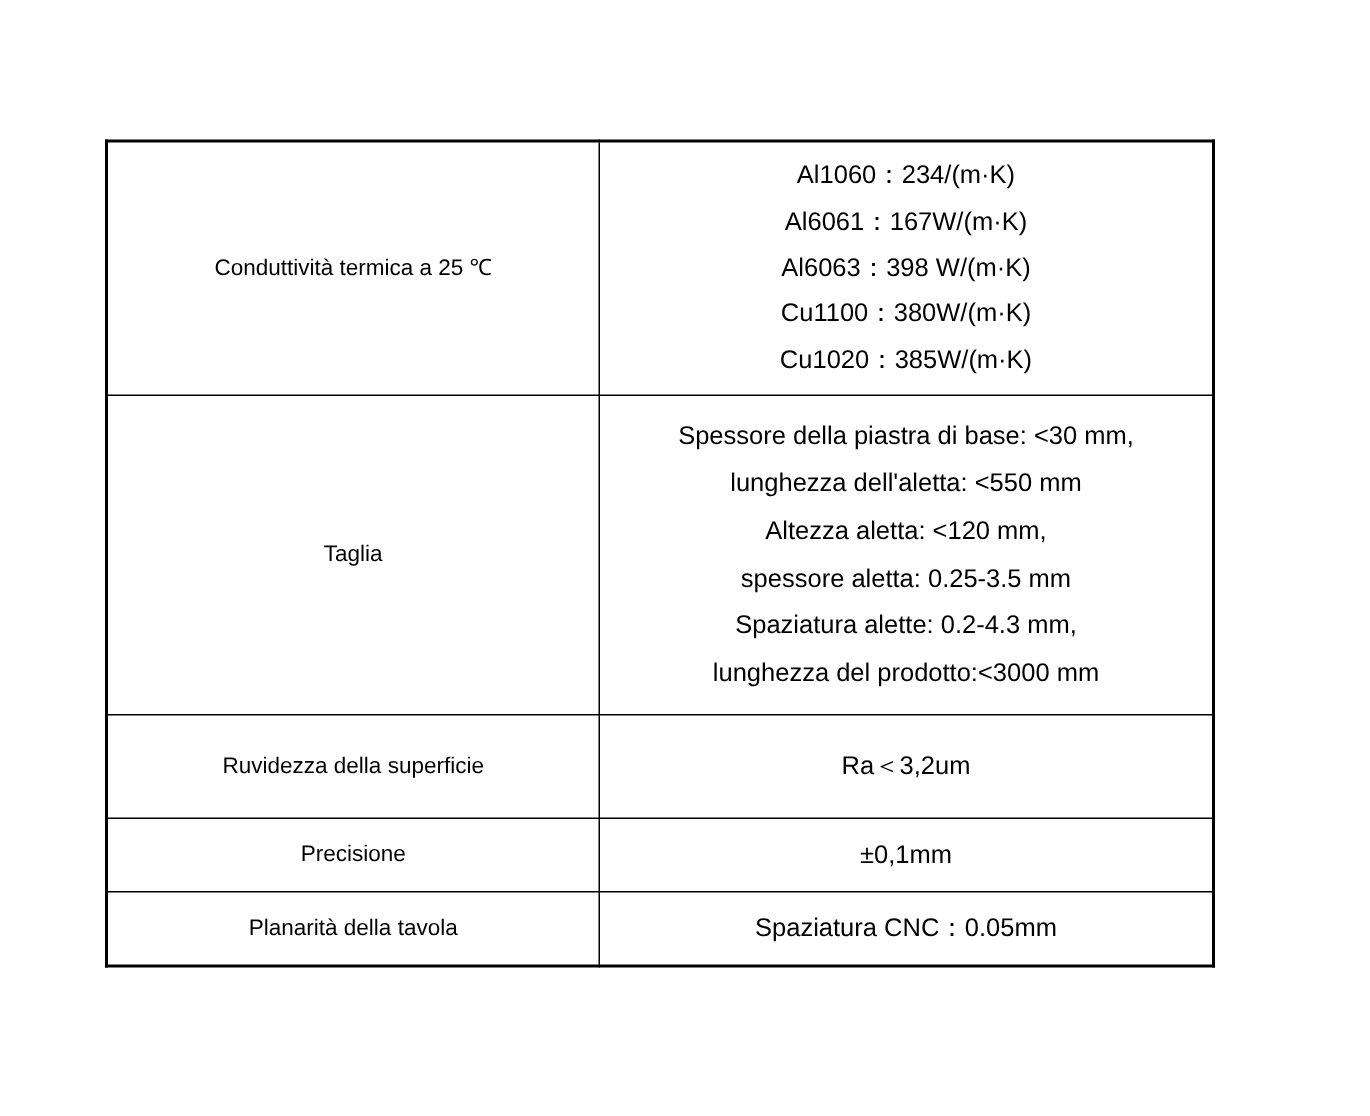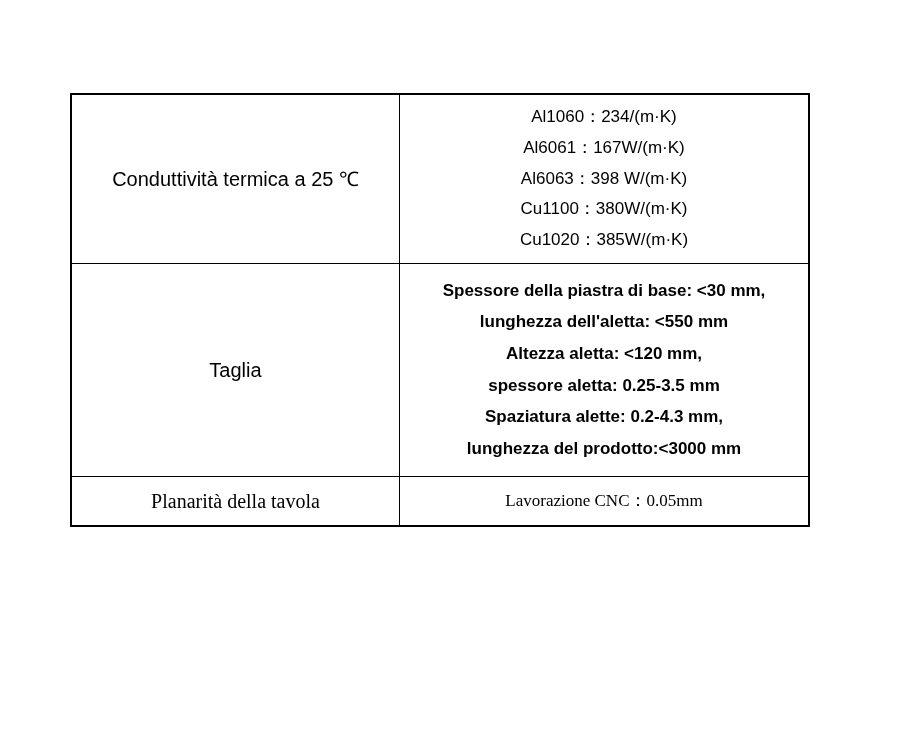--- a/index.html
+++ b/index.html
@@ -28,45 +28,45 @@
     border: 2px solid #000;
   }
   table.spec-table td {
     border: 1px solid #000;
     padding: 0;
     vertical-align: middle;
     text-align: center;
   }
   td.label-cell {
     width: 327px;
-    font-size: 20px;
+    font-size: 15px;
     line-height: 1.45;
     padding: 6px 8px;
   }
   td.value-cell {
     font-size: 17px;
     line-height: 1.45;
     padding: 10px 12px;
   }
   .value-line {
     display: block;
     margin: 6px 0;
     white-space: nowrap;
   }
   .row-conductivity td { height: 168px; }
   .row-size td { height: 212px; }
   .row-roughness td { height: 68px; }
   .row-precision td { height: 48px; }
-  .row-flatness td { height: 48px; font-family: Liberation Serif, serif; }
+  .row-flatness td { height: 48px; }
   .row-roughness .value-cell,
   .row-precision .value-cell,
   .row-flatness .value-cell {
     font-size: 17px;
   }
-  .row-size .value-line { margin: 7px 0; font-weight: bold; }
+  .row-size .value-line { margin: 7px 0; }
 </style>
 </head>
 <body>
 
 <div class="spec-wrap">
   <table class="spec-table">
     <tbody>
       <tr class="row-conductivity">
         <td class="label-cell">Conduttività termica a 25 ℃</td>
         <td class="value-cell">
@@ -81,21 +81,33 @@
         <td class="label-cell">Taglia</td>
         <td class="value-cell">
           <span class="value-line">Spessore della piastra di base: &lt;30 mm,</span>
           <span class="value-line">lunghezza dell'aletta: &lt;550 mm</span>
           <span class="value-line">Altezza aletta: &lt;120 mm,</span>
           <span class="value-line">spessore aletta: 0.25-3.5 mm</span>
           <span class="value-line">Spaziatura alette: 0.2-4.3 mm,</span>
           <span class="value-line">lunghezza del prodotto:&lt;3000 mm</span>
         </td>
       </tr>
+      <tr class="row-roughness">
+        <td class="label-cell">Ruvidezza della superficie</td>
+        <td class="value-cell">
+          <span class="value-line">Ra＜3,2um</span>
+        </td>
+      </tr>
+      <tr class="row-precision">
+        <td class="label-cell">Precisione</td>
+        <td class="value-cell">
+          <span class="value-line">±0,1mm</span>
+        </td>
+      </tr>
       <tr class="row-flatness">
         <td class="label-cell">Planarità della tavola</td>
         <td class="value-cell">
-          <span class="value-line">Lavorazione CNC：0.05mm</span>
+          <span class="value-line">Spaziatura CNC：0.05mm</span>
         </td>
       </tr>
     </tbody>
   </table>
 </div>
 
 </body></html>

